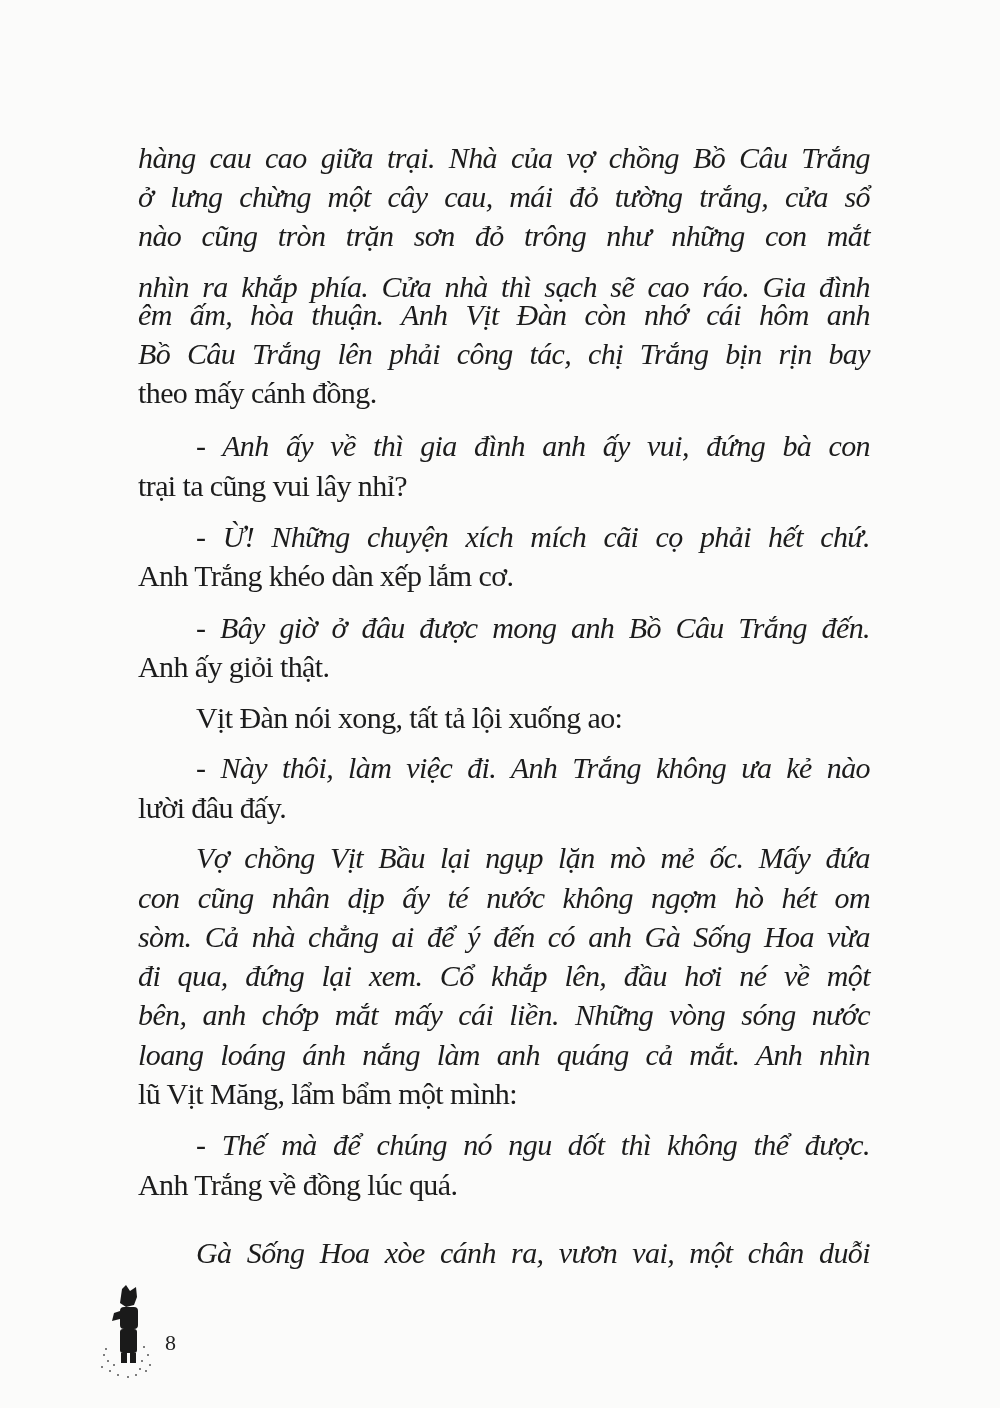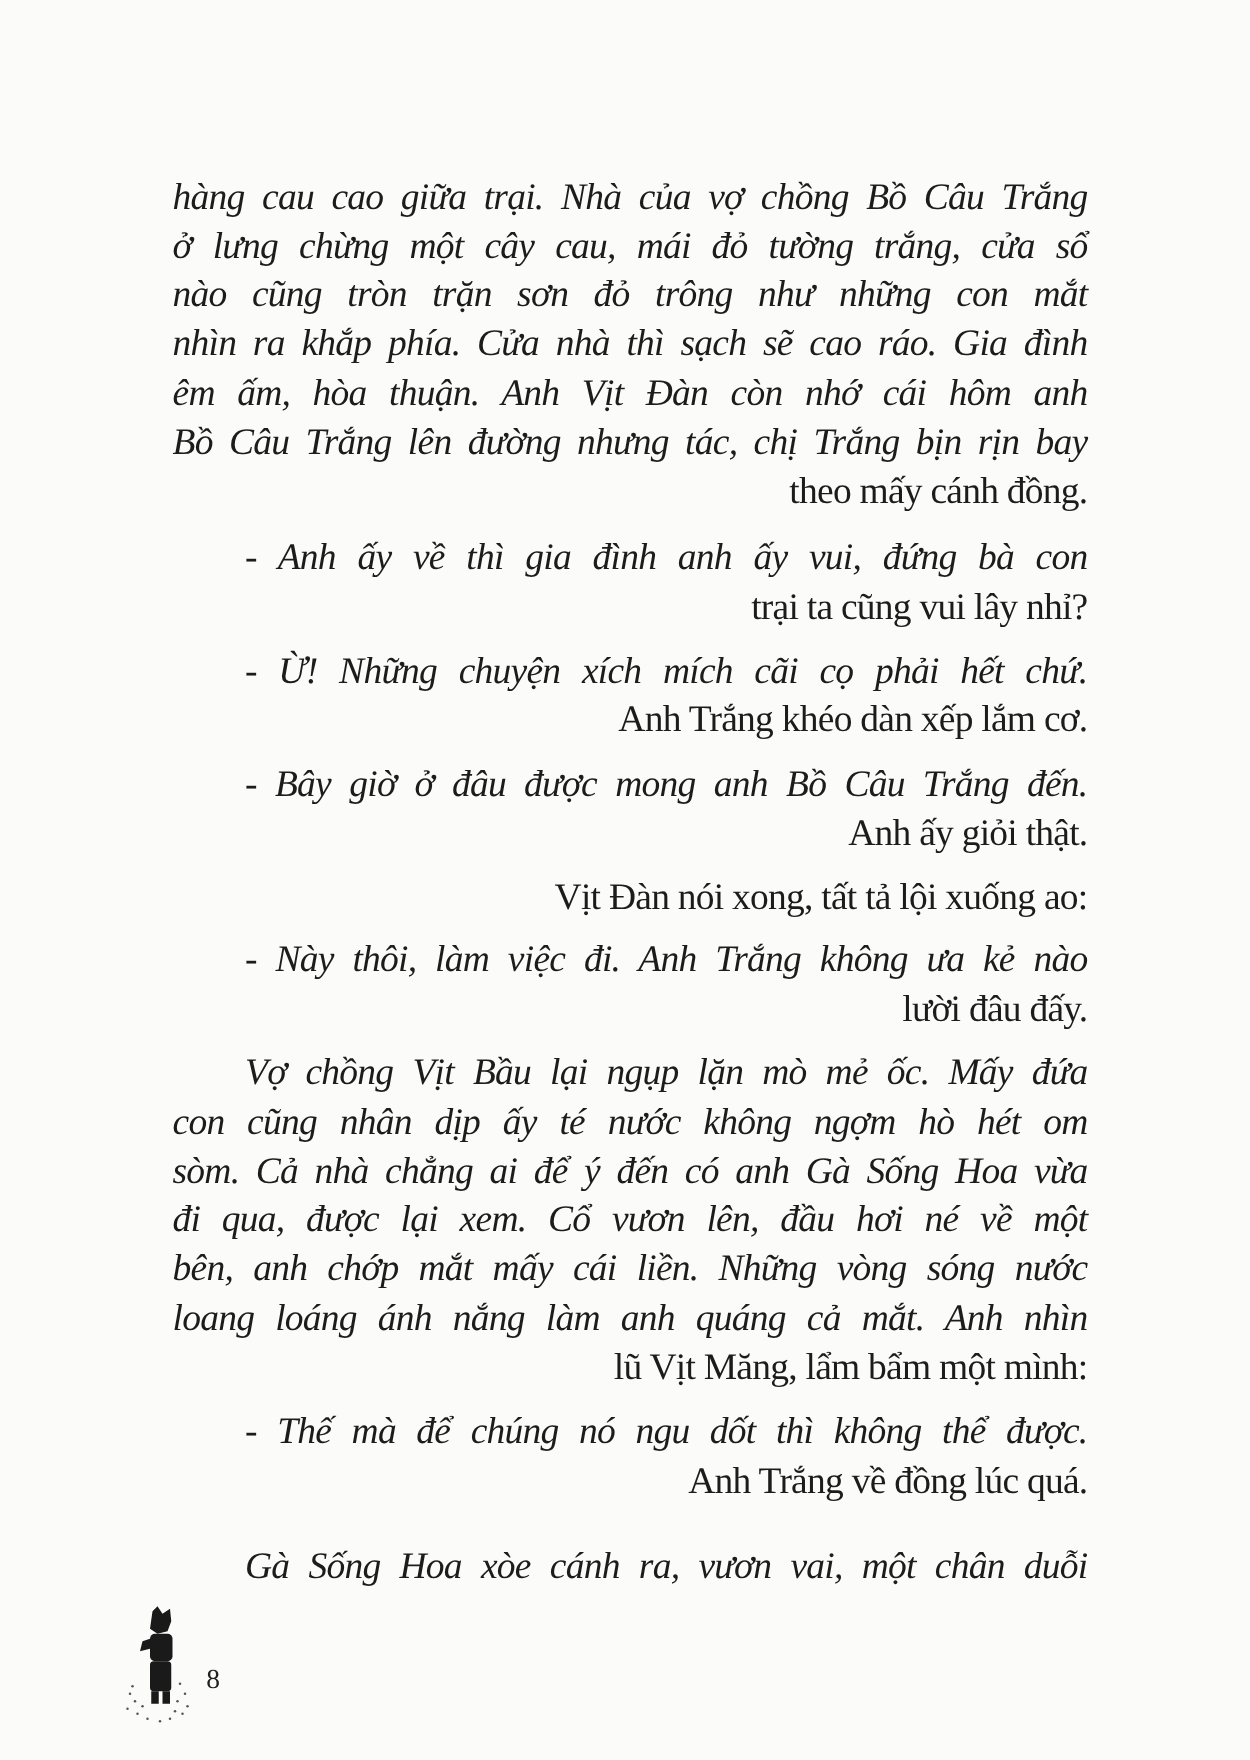--- a/index.html
+++ b/index.html
@@ -8,63 +8,62 @@
     background: #fbfbfa;
     font-family: "DejaVu Serif", "Liberation Serif", serif;
     color: #1c1c1c;
   }
   .line {
     position: absolute; left: 138px; width: 732px;
     font-size: 27px; line-height: 34px; height: 34px;
     white-space: nowrap; letter-spacing: -0.6px;
     font-family: "Liberation Serif", "DejaVu Serif", serif;
     font-size: 30px;
-    text-align: right;
   }
   .line.justify { text-align: justify; text-align-last: justify; font-style: italic; }
   .line.indent { left: 196px; width: 674px; }
   .page-number {
     position: absolute; left: 165px; top: 1330px;
     font-family: "Liberation Serif", serif; font-size: 22px; color: #222;
   }
   .ornament {
     position: absolute; left: 96px; top: 1283px; width: 60px; height: 100px;
   }
 </style>
 </head>
 <body>
 
 <div>
 
   <div class="line justify" style="top:141px">hàng cau cao giữa trại. Nhà của vợ chồng Bồ Câu Trắng</div>
   <div class="line justify" style="top:180px">ở lưng chừng một cây cau, mái đỏ tường trắng, cửa sổ</div>
   <div class="line justify" style="top:219px">nào cũng tròn trặn sơn đỏ trông như những con mắt</div>
-  <div class="line justify" style="top:258px">nhìn ra khắp phía. Cửa nhà thì sạch sẽ cao ráo. Gia đình</div>
+  <div class="line justify" style="top:270px">nhìn ra khắp phía. Cửa nhà thì sạch sẽ cao ráo. Gia đình</div>
   <div class="line justify" style="top:298px">êm ấm, hòa thuận. Anh Vịt Đàn còn nhớ cái hôm anh</div>
-  <div class="line justify" style="top:337px">Bồ Câu Trắng lên đường nhưng tác, chị Trắng bịn rịn bay</div>
+  <div class="line justify" style="top:337px">Bồ Câu Trắng lên phải công tác, chị Trắng bịn rịn bay</div>
   <div class="line" style="top:376px">theo mấy cánh đồng.</div>
 
   <div class="line indent justify" style="top:429px">- Anh ấy về thì gia đình anh ấy vui, đứng bà con</div>
   <div class="line" style="top:469px">trại ta cũng vui lây nhỉ?</div>
 
   <div class="line indent justify" style="top:520px">- Ừ! Những chuyện xích mích cãi cọ phải hết chứ.</div>
   <div class="line" style="top:559px">Anh Trắng khéo dàn xếp lắm cơ.</div>
 
   <div class="line indent justify" style="top:611px">- Bây giờ ở đâu được mong anh Bồ Câu Trắng đến.</div>
   <div class="line" style="top:650px">Anh ấy giỏi thật.</div>
 
   <div class="line indent" style="top:701px">Vịt Đàn nói xong, tất tả lội xuống ao:</div>
 
   <div class="line indent justify" style="top:751px">- Này thôi, làm việc đi. Anh Trắng không ưa kẻ nào</div>
   <div class="line" style="top:791px">lười đâu đấy.</div>
 
   <div class="line indent justify" style="top:841px">Vợ chồng Vịt Bầu lại ngụp lặn mò mẻ ốc. Mấy đứa</div>
   <div class="line justify" style="top:881px">con cũng nhân dịp ấy té nước không ngợm hò hét om</div>
   <div class="line justify" style="top:920px">sòm. Cả nhà chẳng ai để ý đến có anh Gà Sống Hoa vừa</div>
-  <div class="line justify" style="top:959px">đi qua, được lại xem. Cổ vươn lên, đầu hơi né về một</div>
+  <div class="line justify" style="top:959px">đi qua, đứng lại xem. Cổ khắp lên, đầu hơi né về một</div>
   <div class="line justify" style="top:998px">bên, anh chớp mắt mấy cái liền. Những vòng sóng nước</div>
   <div class="line justify" style="top:1038px">loang loáng ánh nắng làm anh quáng cả mắt. Anh nhìn</div>
   <div class="line" style="top:1077px">lũ Vịt Măng, lẩm bẩm một mình:</div>
 
   <div class="line indent justify" style="top:1128px">- Thế mà để chúng nó ngu dốt thì không thể được.</div>
   <div class="line" style="top:1168px">Anh Trắng về đồng lúc quá.</div>
 
   <div class="line indent justify" style="top:1236px">Gà Sống Hoa xòe cánh ra, vươn vai, một chân duỗi</div>
 
   <div class="ornament">

